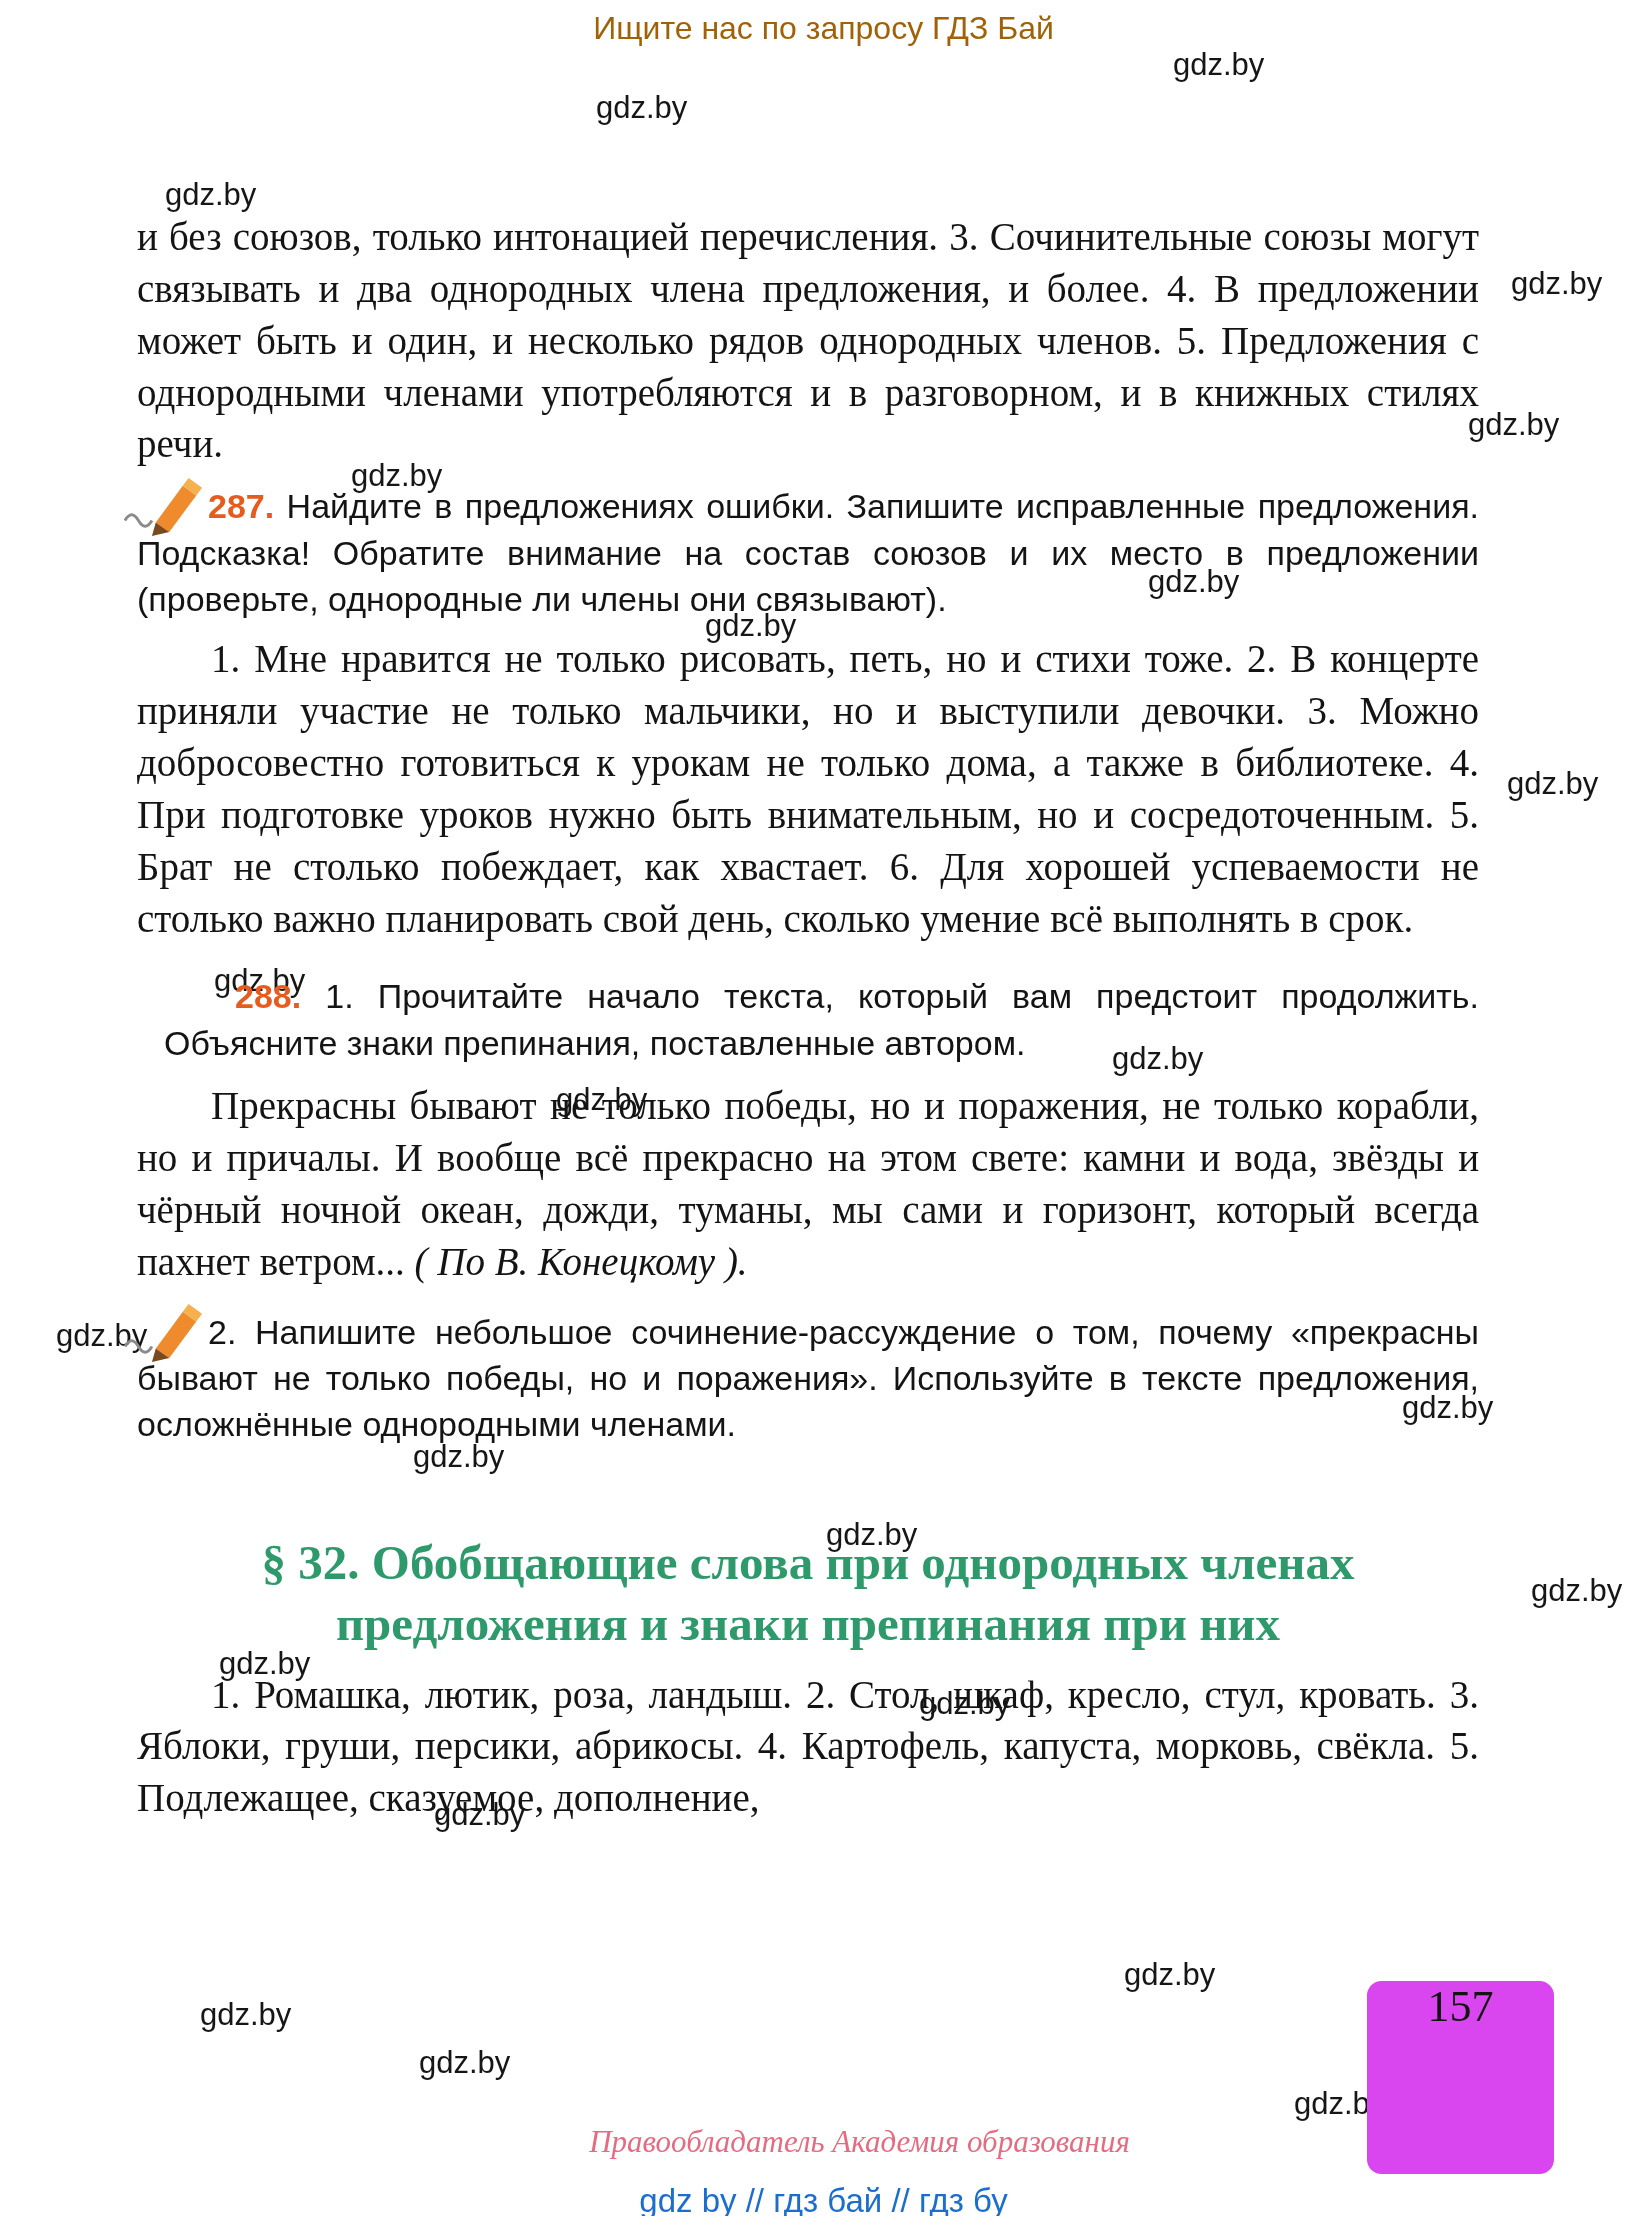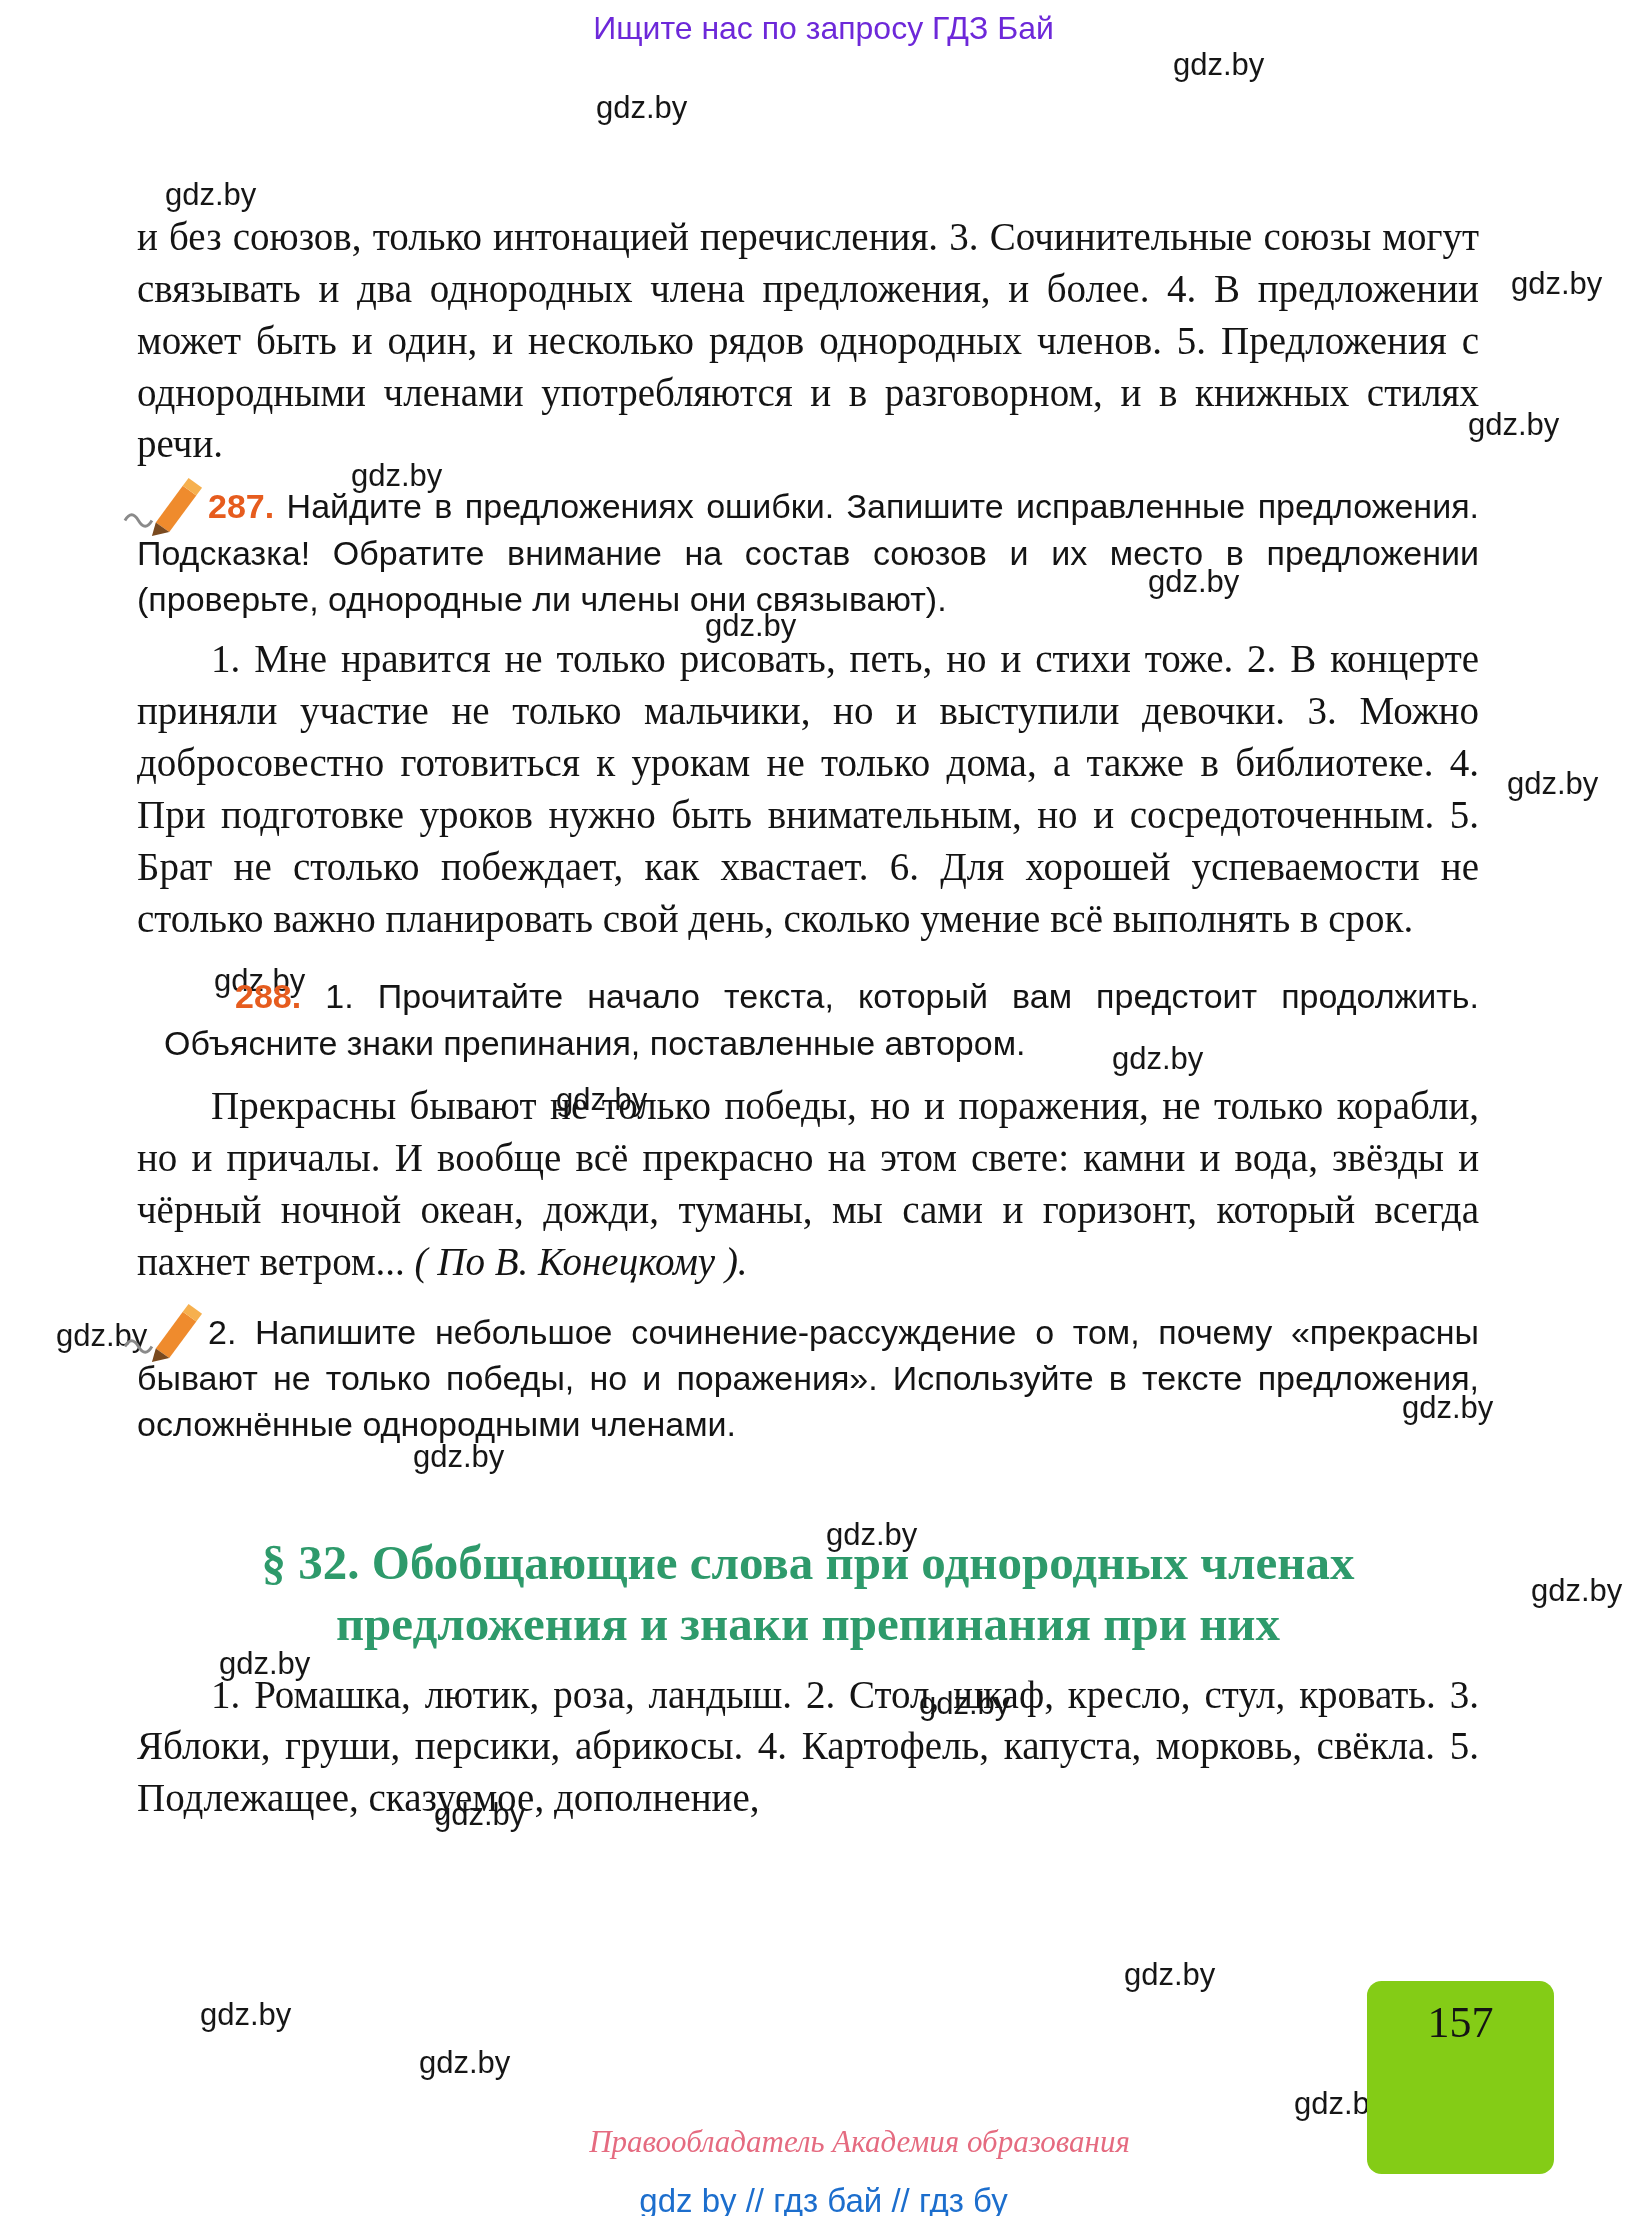--- a/index.html
+++ b/index.html
@@ -2,21 +2,21 @@
 <html style="font-size:13px"><head>
 <meta charset="utf-8">
 <style>
   html,body{margin:0;padding:0;}
   body{
     width:1647px;height:2216px;position:relative;background:#ffffff;overflow:hidden;
     font-family:"Liberation Serif",serif;color:#141414;
   }
   .banner{
     position:absolute;top:9.7px;left:0;width:100%;text-align:center;
-    font-family:"Liberation Sans",sans-serif;font-size:32px;color:#6d28d9;
+    font-family:"Liberation Sans",sans-serif;font-size:32px;color:#a16207;
   }
   .wm{
     position:absolute;font-family:"Liberation Sans",sans-serif;font-size:31px;color:#161616;
     white-space:nowrap;
   }
   .content{position:absolute;left:137px;top:211px;width:1342px;}
   .serif-p{font-size:39px;line-height:1.33;text-align:justify;margin:0;}
   .indent{text-indent:74px;}
   .task{
     font-family:"Liberation Sans",sans-serif;font-size:34px;line-height:1.36;
@@ -37,22 +37,22 @@
     font-size:49px;line-height:1.25;font-weight:bold;color:#2e9a6b;
   }
   .subheading{
     margin:27px 0 0 74px;font-family:"Liberation Sans",sans-serif;
     font-size:36px;font-weight:bold;color:#2e9a6b;
   }
   .m-289{margin-top:9.7px;}
   .m-289s{margin-top:14.5px;}
   .pagenum-box{
     position:absolute;left:1367px;top:1981px;width:187px;height:193px;
-    background:#84cc16;border-radius:14.5px;text-align:center;box-sizing:border-box;
-    padding-top:16px;font-size:44px;color:#141414;
+    background:#d946ef;border-radius:14.5px;text-align:center;box-sizing:border-box;
+    padding-top:0;font-size:44px;color:#141414;
   }
   .copyright{
     position:absolute;top:2124px;left:0;width:100%;text-align:center;
     font-style:italic;font-weight:normal;font-size:31px;color:#e56b80;margin-left:36px;
   }
   .footer-links{
     position:absolute;top:2182px;left:0;width:100%;text-align:center;
     font-family:"Liberation Sans",sans-serif;font-size:33px;color:#1c6ecd;
   }
 </style>

